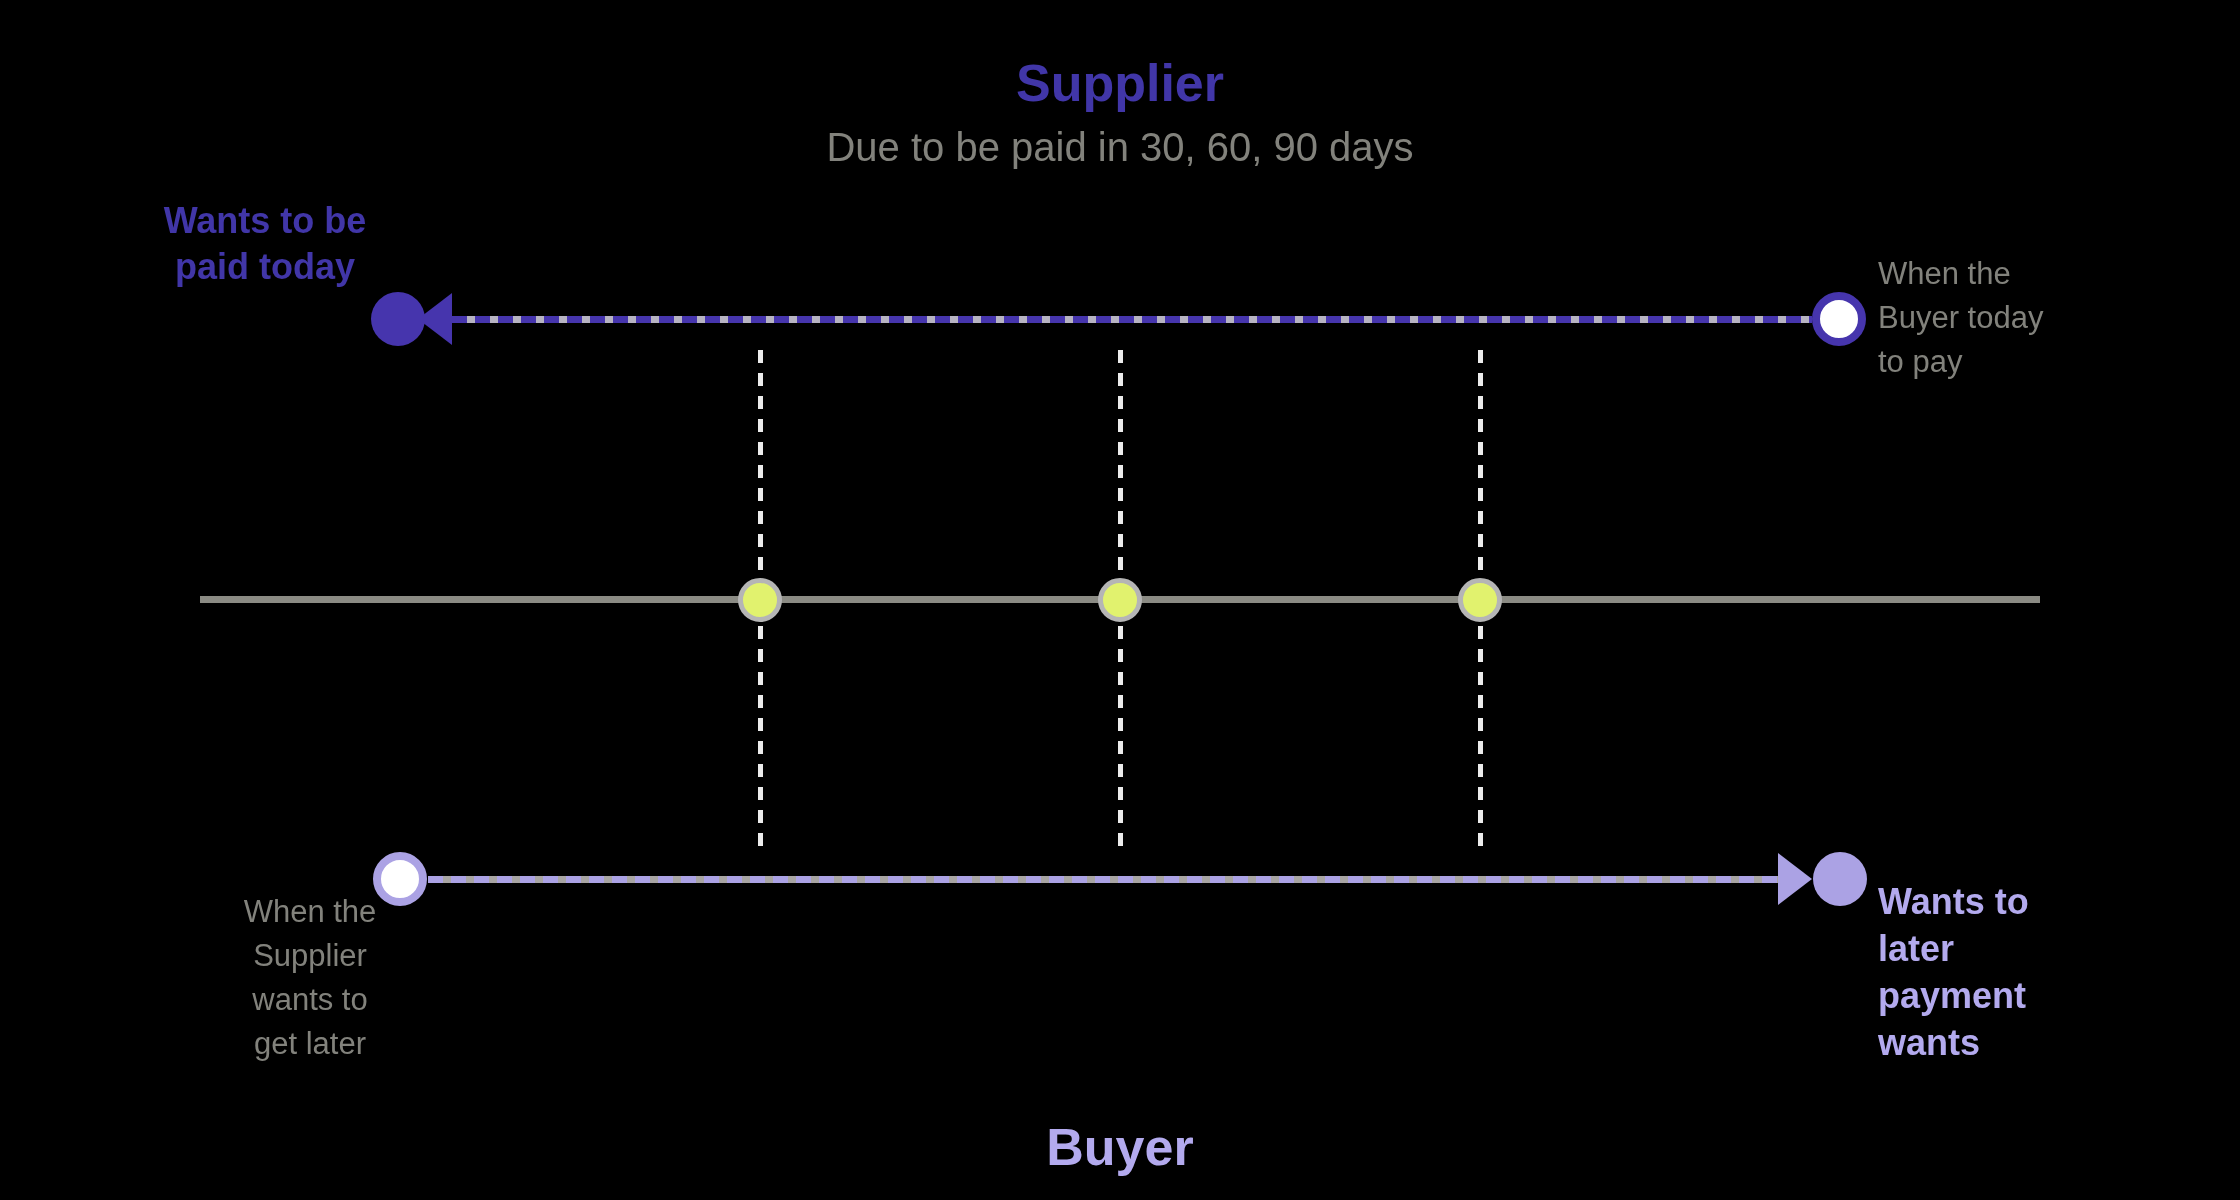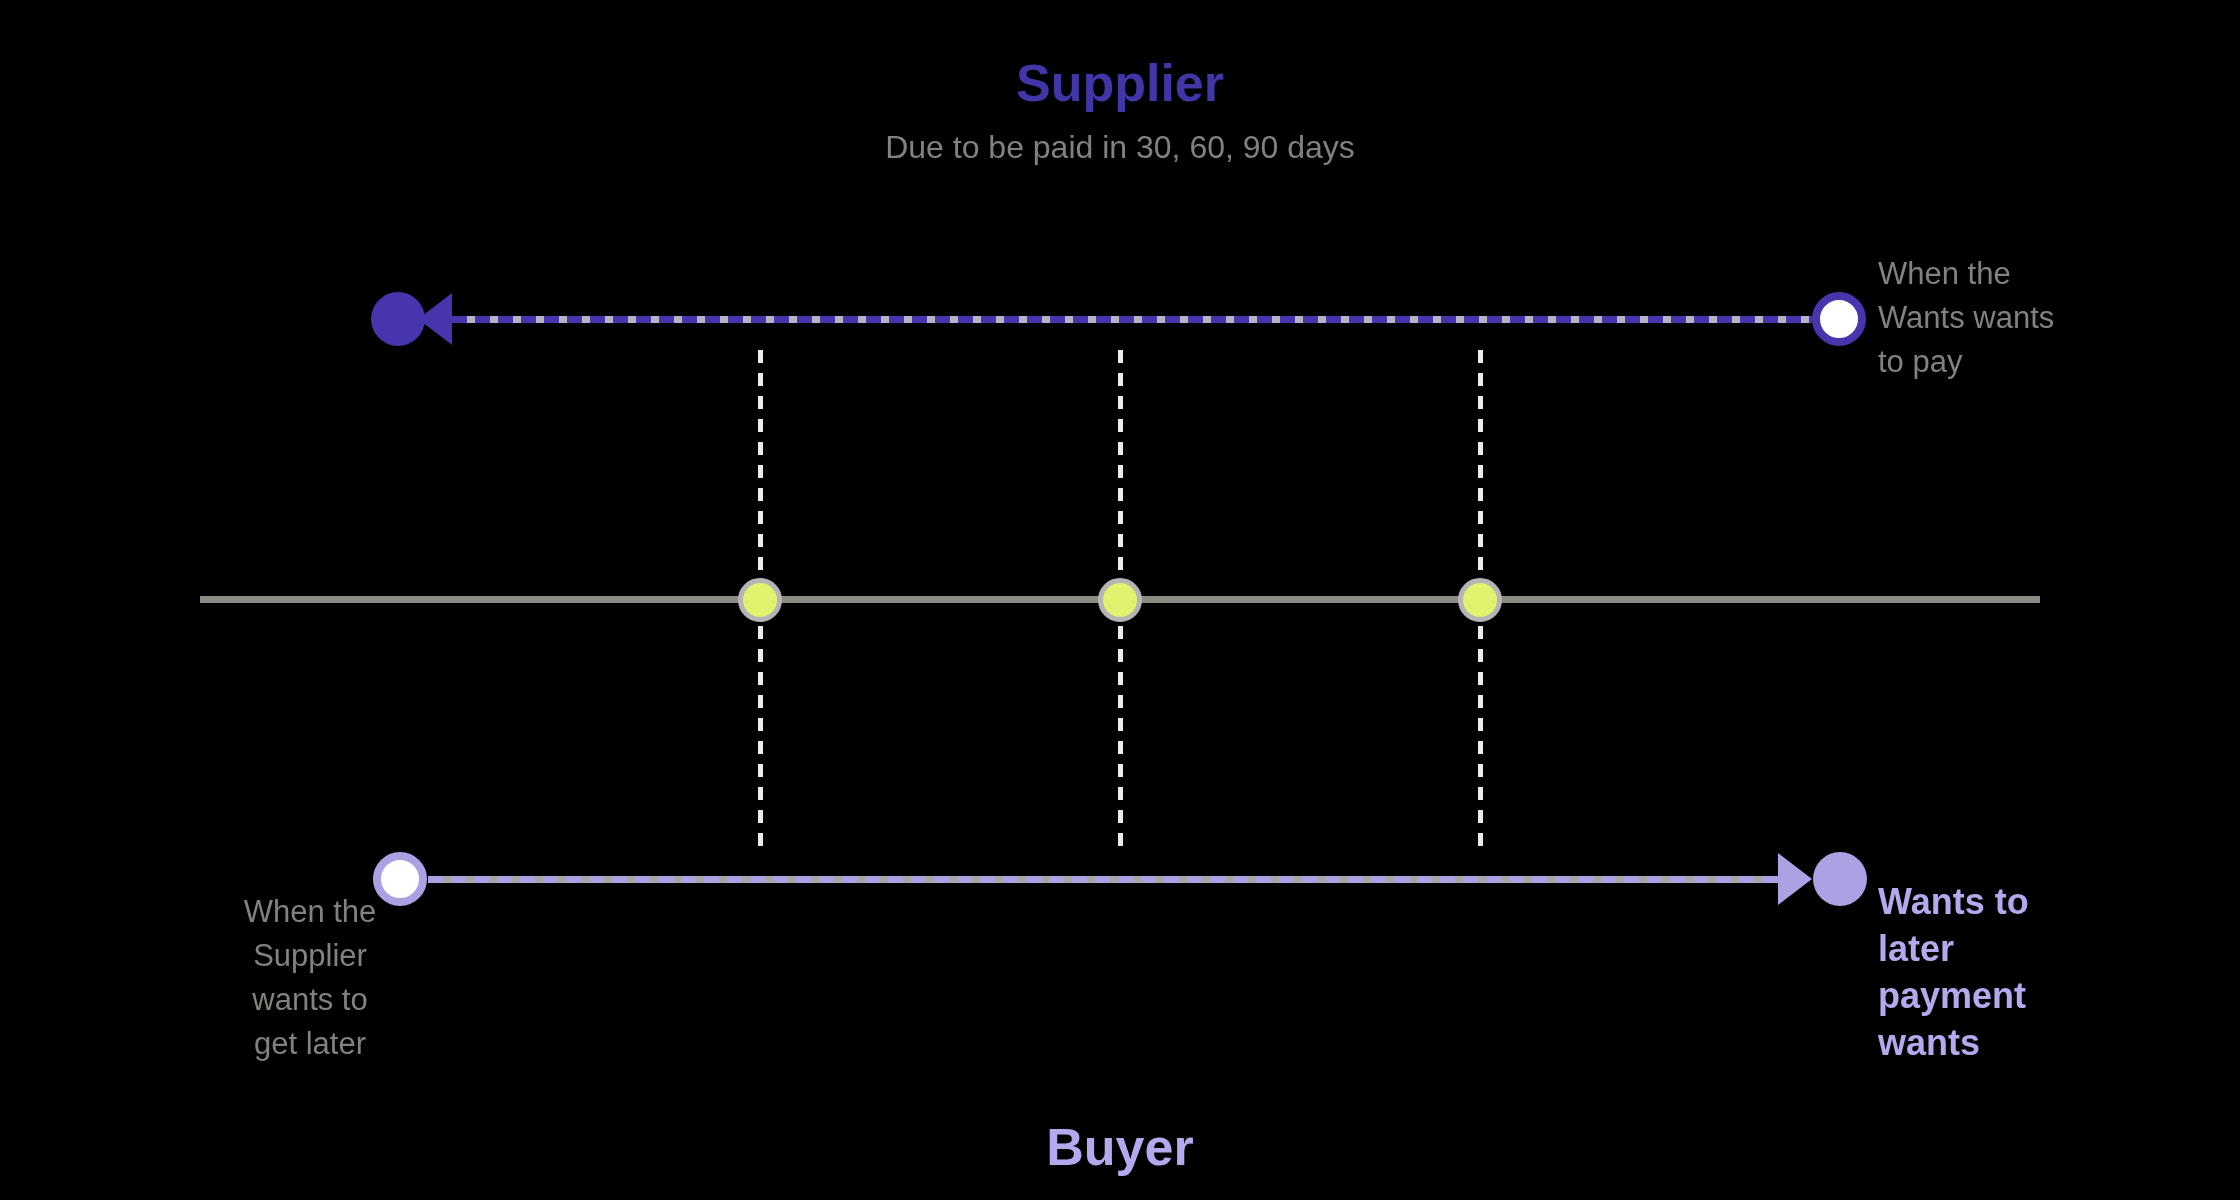--- a/index.html
+++ b/index.html
@@ -23,21 +23,21 @@
     font-size: 52px;
     line-height: 62px;
   }
   #supplier-title { top: 52px;  color: var(--indigo-text); }
   #buyer-title    { top: 1116px; color: var(--lavender-text); }
 
   .subtitle {
     position: absolute;
     width: 100%;
     text-align: center;
-    font-size: 32px;
+    font-size: 40px;
     line-height: 38px;
     color: var(--gray-text);
   }
   #supplier-subtitle { top: 128px; }
   #buyer-subtitle    { top: 1152px; }
 
   .label { position: absolute; }
   #supplier-left-label {
     left: 100px; top: 198px; width: 330px;
     text-align: center;
@@ -133,29 +133,33 @@
   .line-block { display: block; }
 </style>
 </head>
 <body>
 
 <div class="canvas">
 
   <div class="title" id="supplier-title">Supplier</div>
   <div class="subtitle" id="supplier-subtitle">Due to be paid in 30, 60, 90 days</div>
 
+  <div class="label" id="supplier-left-label">
+    <span class="line-block">Wants to be</span>
+    <span class="line-block">paid today</span>
+  </div>
 
   <div class="dot-filled" id="supplier-start-dot"></div>
   <div class="arrowhead" id="supplier-arrowhead"></div>
   <div class="h-line" id="supplier-line"></div>
   <div class="dot-open" id="supplier-end-dot"></div>
 
   <div class="label" id="supplier-right-label">
     <span class="line-block">When the</span>
-    <span class="line-block">Wants wants</span>
+    <span class="line-block">Buyer today</span>
     <span class="line-block">to pay</span>
   </div>
 
   <div class="v-guide" id="guide-1"></div>
   <div class="v-guide" id="guide-2"></div>
   <div class="v-guide" id="guide-3"></div>
   <div class="h-line" id="mid-line"></div>
   <div class="milestone-dot" id="milestone-1"></div>
   <div class="milestone-dot" id="milestone-2"></div>
   <div class="milestone-dot" id="milestone-3"></div>

